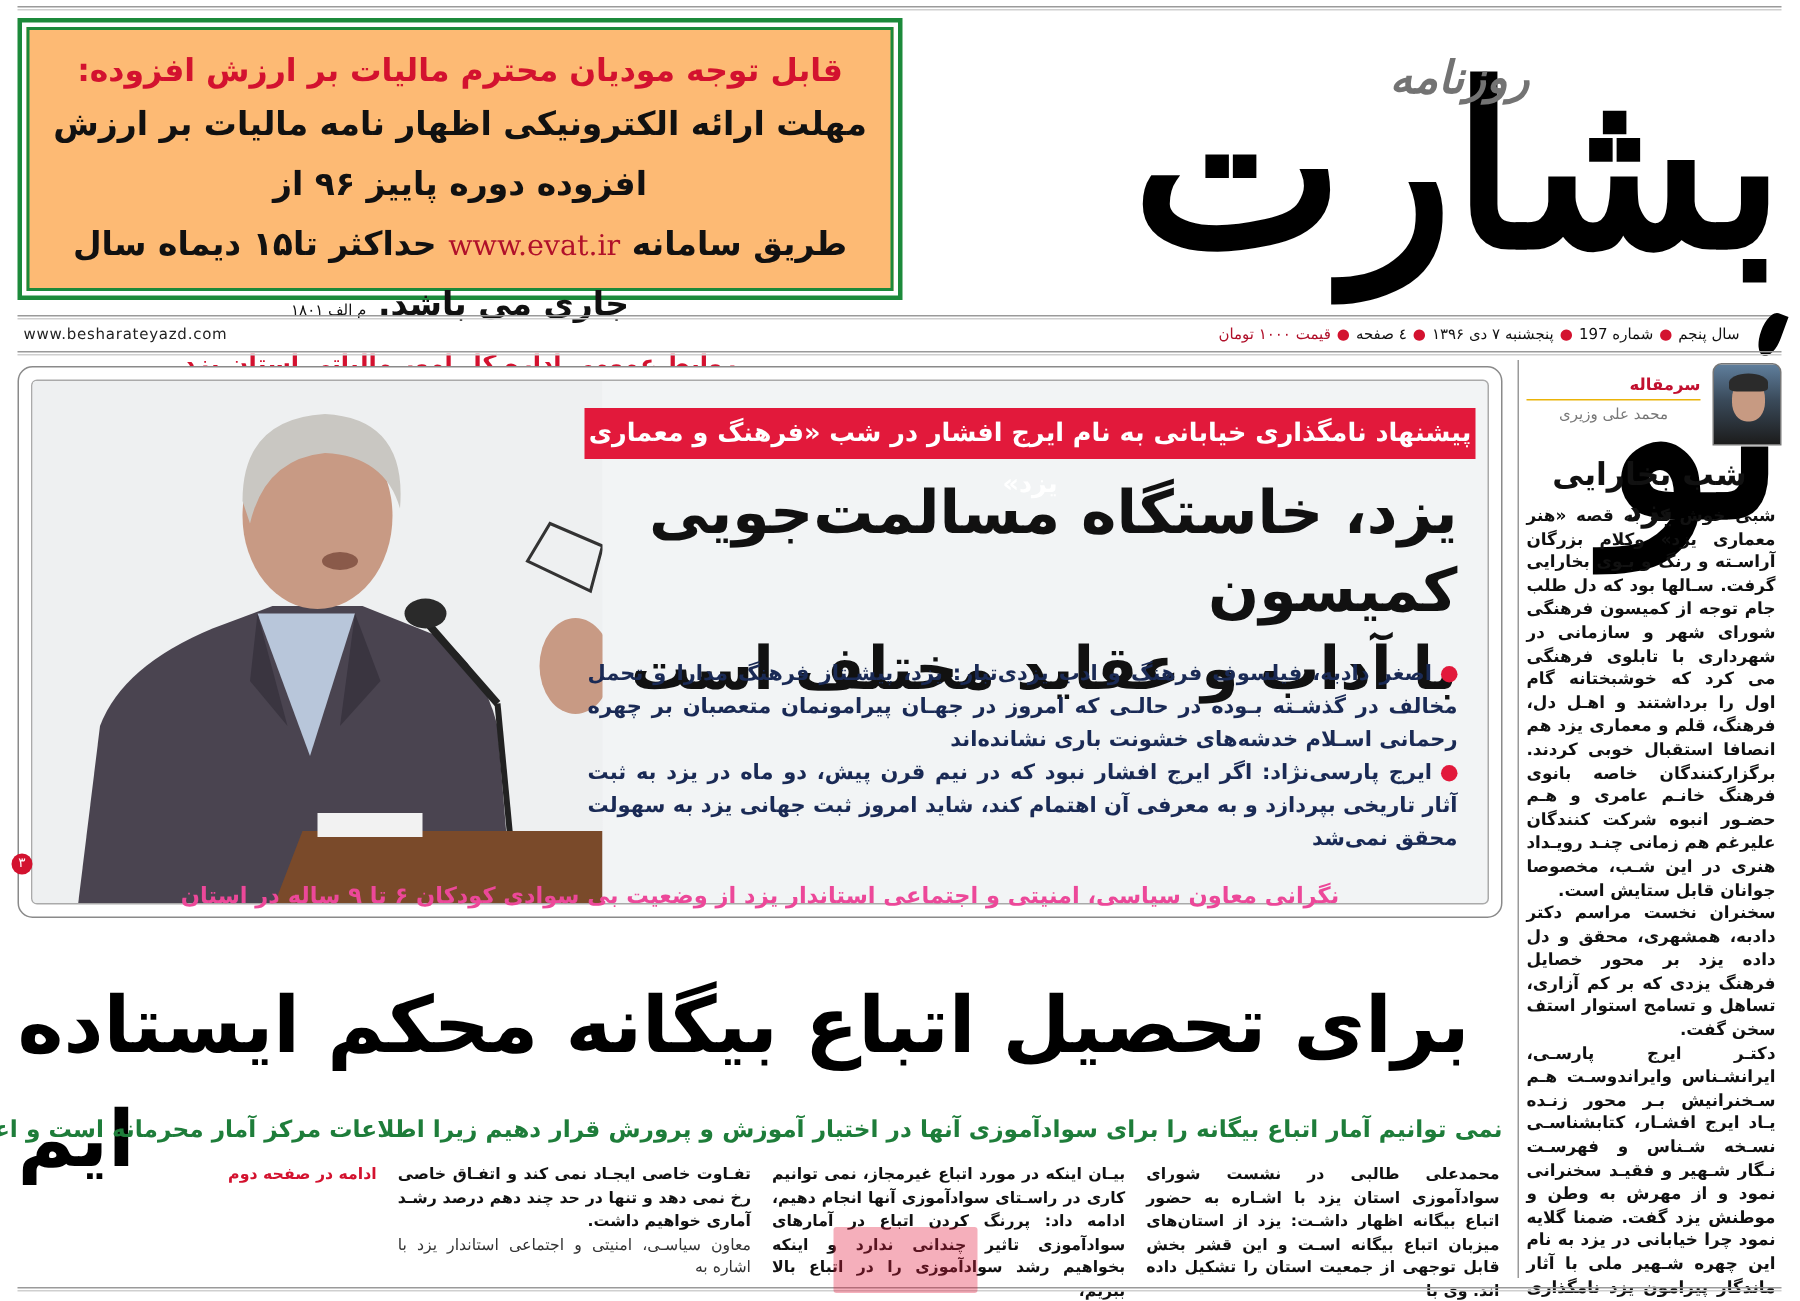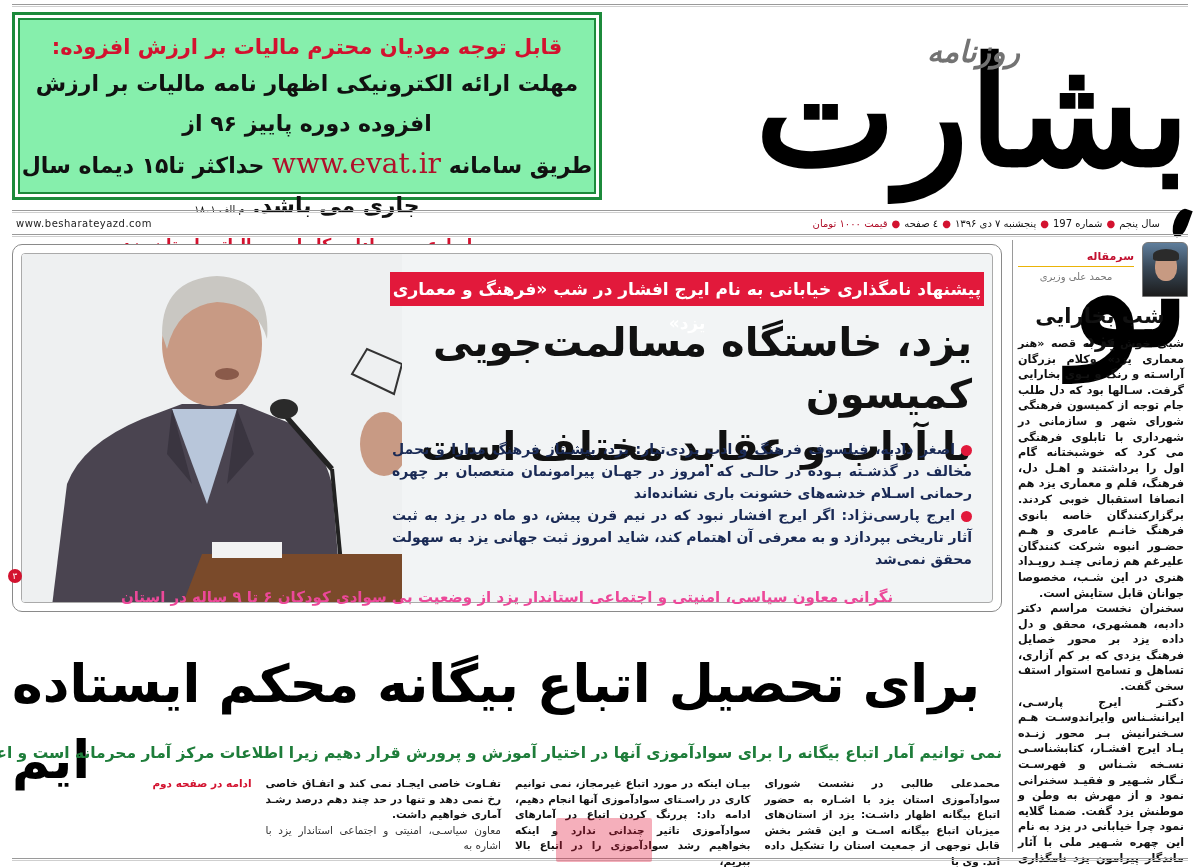--- a/index.html
+++ b/index.html
@@ -3,24 +3,24 @@
 <meta charset="utf-8">
 <style>
   * { box-sizing: border-box; margin: 0; padding: 0; }
   html, body { width: 1200px; height: 867px; overflow: hidden; background: #ffffff; }
   body { position: relative; font-family: "DejaVu Sans", sans-serif; color: #111; direction: rtl; }
 
   .rule { position: absolute; left: 12px; right: 12px; height: 3px; border-top: 1px solid #9a9a9a; border-bottom: 1px solid #cfcfcf; }
 
   
   .ad { position: absolute; left: 12px; top: 12px; width: 590px; height: 188px; border: 3px solid #1c8a3b; background: #fff; padding: 3px; }
-  .ad-inner { width: 100%; height: 100%; background: #86efac; border: 2px solid #1c8a3b; text-align: center; padding-top: 10px; }
+  .ad-inner { width: 100%; height: 100%; background: #fdba74; border: 2px solid #1c8a3b; text-align: center; padding-top: 10px; }
   .ad-title { color: #d3122f; font-weight: bold; font-size: 21px; line-height: 34px; }
   .ad-line { color: #111; font-weight: bold; font-size: 22px; line-height: 40px; }
-  .ad-url { color: #b0102a; font-family: "DejaVu Serif", serif; font-weight: normal; font-size: 28px; direction: ltr; display: inline-block; }
+  .ad-url { color: #b0102a; font-family: "DejaVu Serif", serif; font-weight: normal; font-size: 19px; direction: ltr; display: inline-block; }
   .ad-code { font-size: 10px; font-weight: normal; }
   .ad-footer { color: #d3122f; font-weight: bold; font-size: 16px; line-height: 30px; }
 
   
   .masthead { position: absolute; left: 720px; top: 14px; width: 470px; height: 200px; }
   .logo-main { position: absolute; right: 0; top: 8px; font-family: "DejaVu Serif", serif; font-weight: bold; font-size: 150px; line-height: 180px; color: #000; letter-spacing: -8px; }
   .logo-sub { position: absolute; right: 170px; top: 20px; color: #737373; font-family: "DejaVu Serif", serif; font-style: italic; font-weight: bold; font-size: 30px; }
 
   .infobar { position: absolute; left: 12px; right: 12px; top: 216px; height: 18px; font-size: 10px; }
   .info-right { position: absolute; right: 28px; top: 2px; white-space: nowrap; color: #111; }

